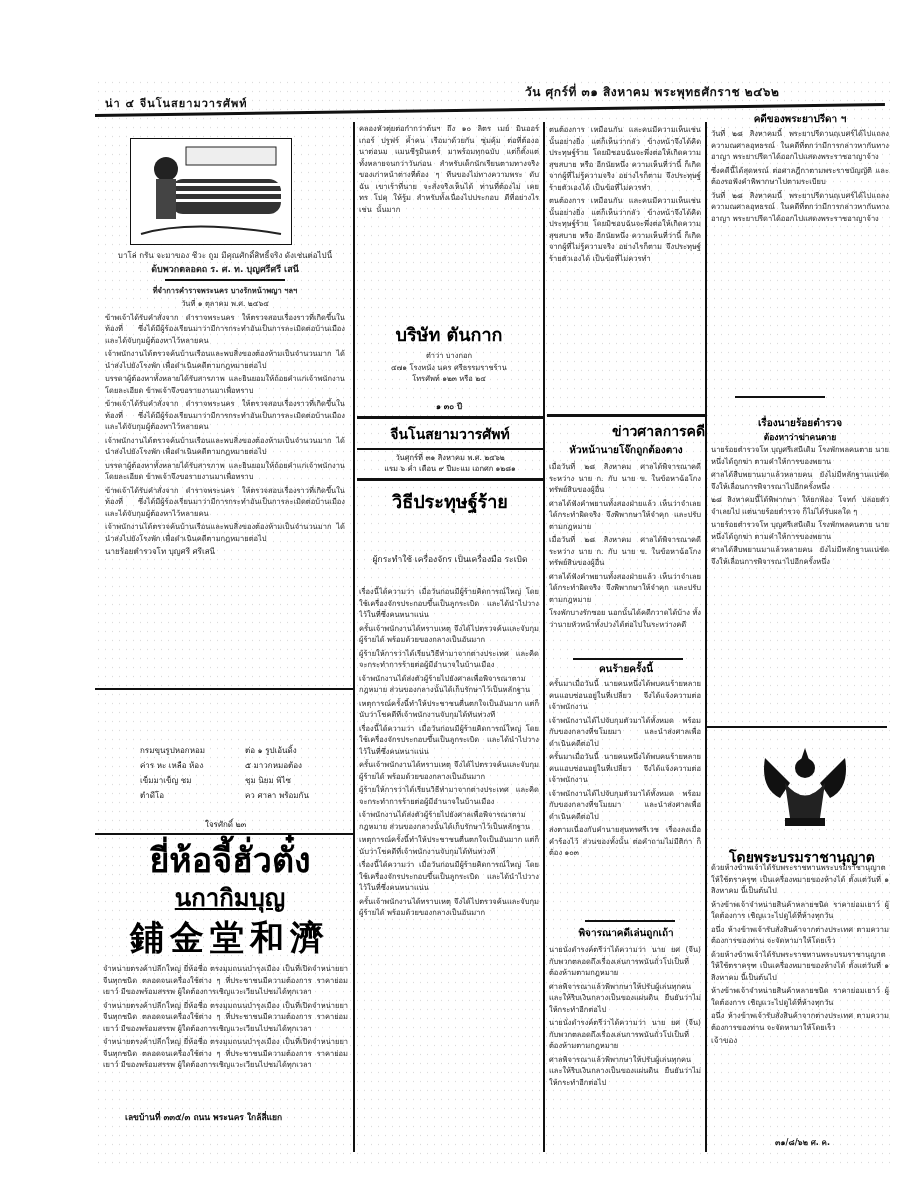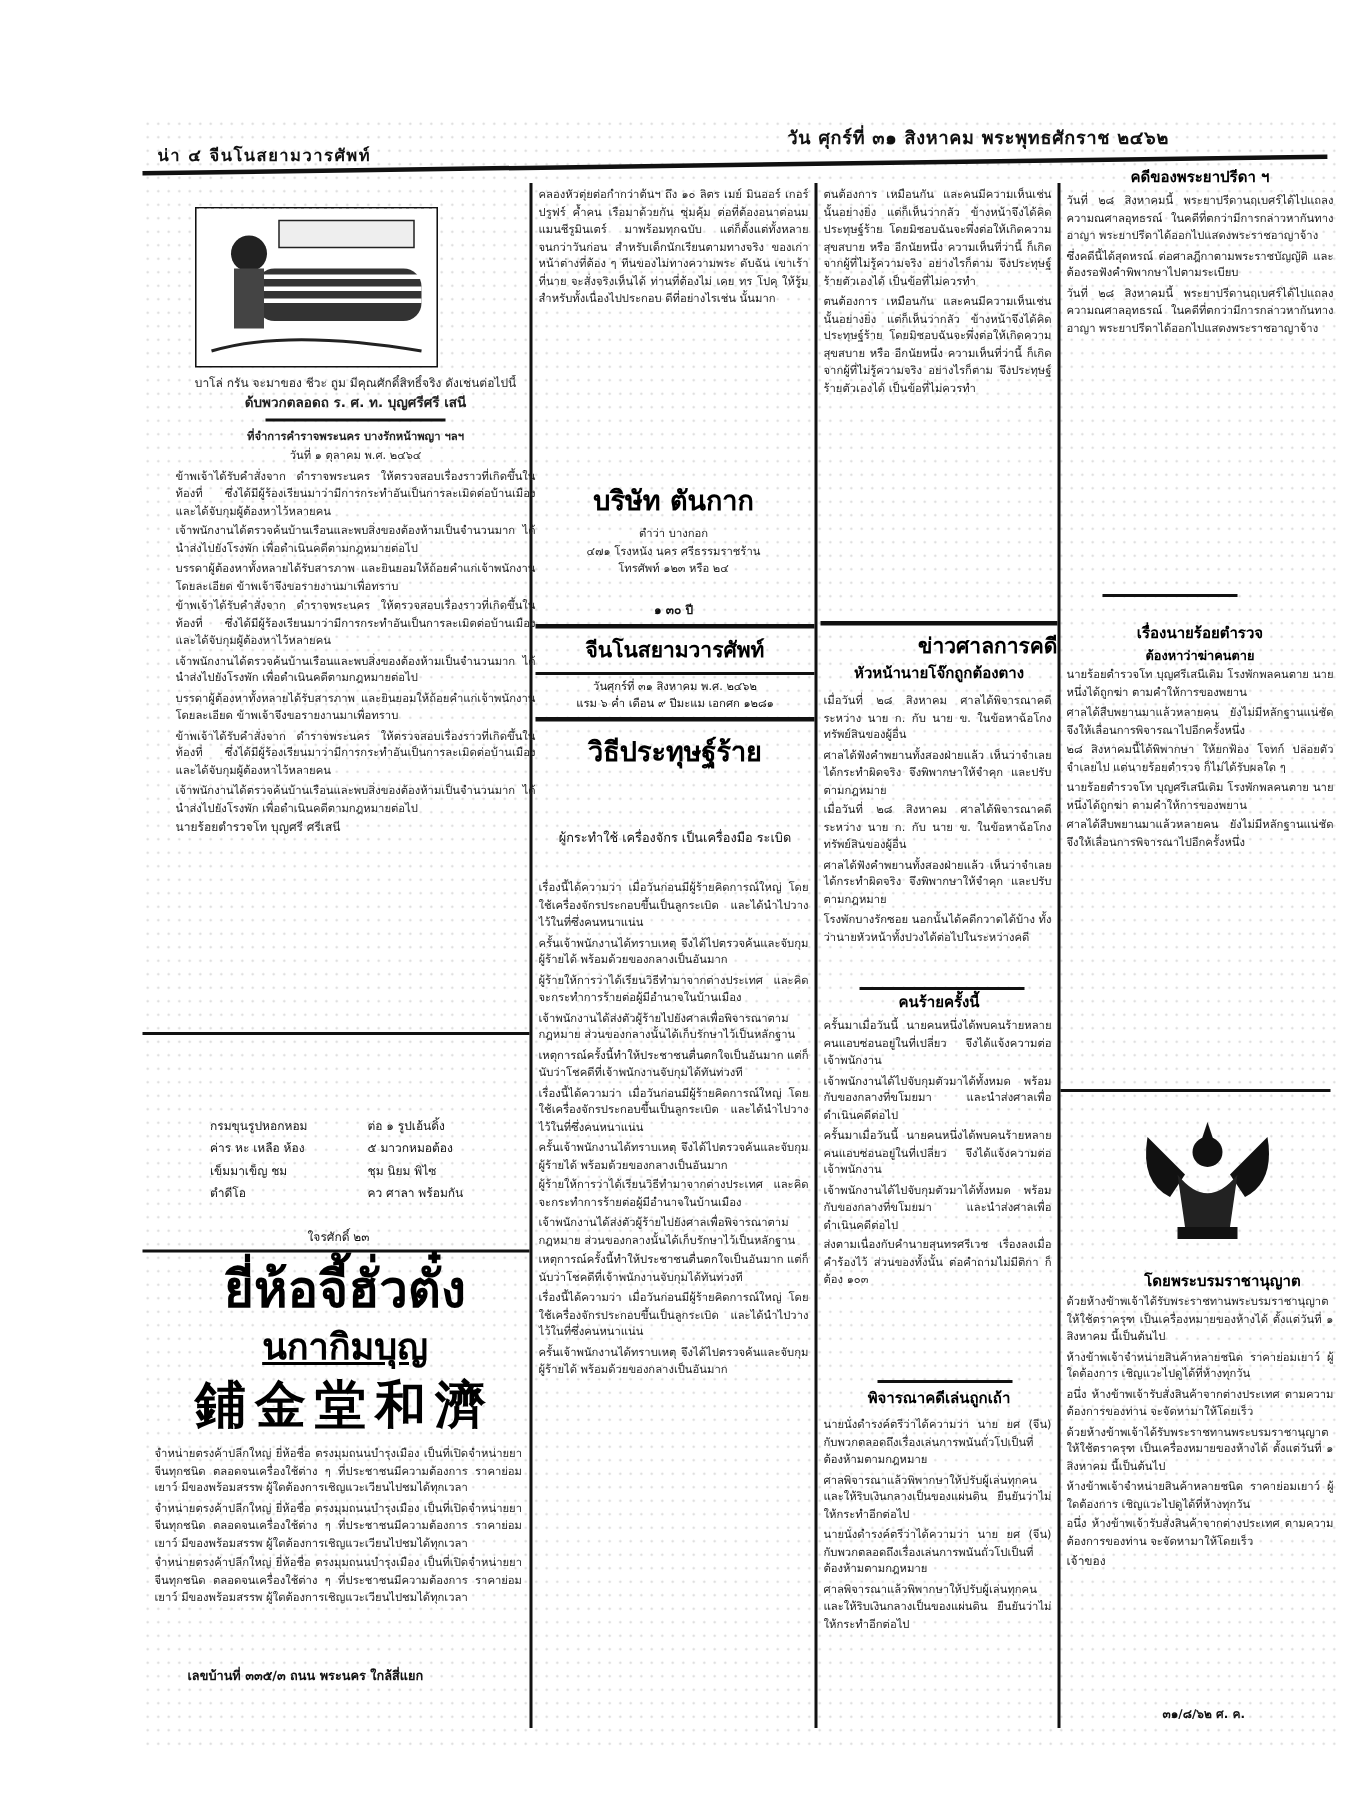--- a/index.html
+++ b/index.html
@@ -49,21 +49,21 @@
       <rect x="40" y="40" width="110" height="35" rx="12" fill="#333"></rect>
       <rect x="40" y="44" width="110" height="3" fill="#fff"></rect>
       <rect x="40" y="52" width="110" height="3" fill="#fff"></rect>
       <rect x="40" y="60" width="110" height="3" fill="#fff"></rect>
       <circle cx="35" cy="30" r="12" fill="#222"></circle>
       <rect x="25" y="40" width="20" height="40" fill="#444"></rect>
       <path d="M10 95 Q60 80 150 95" stroke="#222" stroke-width="2" fill="none"></path>
       <rect x="55" y="8" width="90" height="18" fill="#eee" stroke="#222"></rect>
     </svg>
   </div>
-  <div class="col" style="left:22px; top:172px; width:240px; height:520px;">
+  <div class="col" style="left:10px; top:172px; width:240px; height:520px;">
     <p style="text-align:center; font-size:8px;">บาโล่ กรัน จะมาของ ชีวะ ถูม มีคุณศักดิ์สิทธิ์จริง ดังเช่นต่อไปนี้</p>
     <p style="text-align:center; font-weight:bold; font-size:9px;">ด้บพวกตลอดถ ร. ศ. ท. บุญศรีศรี เสนี</p>
     <div class="hrule" style="position:relative; width:120px; margin:4px auto;"></div>
     <p style="text-align:center; font-weight:bold;">ที่จำการคำราจพระนคร บางรักหน้าพญา ฯลฯ</p>
     <p style="text-align:center;">วันที่ ๑ ตุลาคม พ.ศ. ๒๔๖๔</p>
     <p>ข้าพเจ้าได้รับคำสั่งจาก ดำราจพระนคร ให้ตรวจสอบเรื่องราวที่เกิดขึ้นในท้องที่ ซึ่งได้มีผู้ร้องเรียนมาว่ามีการกระทำอันเป็นการละเมิดต่อบ้านเมือง และได้จับกุมผู้ต้องหาไว้หลายคน</p>
     <p>เจ้าพนักงานได้ตรวจค้นบ้านเรือนและพบสิ่งของต้องห้ามเป็นจำนวนมาก ได้นำส่งไปยังโรงพัก เพื่อดำเนินคดีตามกฎหมายต่อไป</p>
     <p>บรรดาผู้ต้องหาทั้งหลายได้รับสารภาพ และยินยอมให้ถ้อยคำแก่เจ้าพนักงานโดยละเอียด ข้าพเจ้าจึงขอรายงานมาเพื่อทราบ</p>
     <p>ข้าพเจ้าได้รับคำสั่งจาก ดำราจพระนคร ให้ตรวจสอบเรื่องราวที่เกิดขึ้นในท้องที่ ซึ่งได้มีผู้ร้องเรียนมาว่ามีการกระทำอันเป็นการละเมิดต่อบ้านเมือง และได้จับกุมผู้ต้องหาไว้หลายคน</p>
     <p>เจ้าพนักงานได้ตรวจค้นบ้านเรือนและพบสิ่งของต้องห้ามเป็นจำนวนมาก ได้นำส่งไปยังโรงพัก เพื่อดำเนินคดีตามกฎหมายต่อไป</p>
@@ -90,21 +90,21 @@
   <div class="ad-title" style="position:absolute; left:20px; top:760px; width:230px; font-size:34px; line-height:44px;">ยี่ห้อจี้ฮั่วตั๋ง</div>
   <div class="ad-title" style="position:absolute; left:20px; top:805px; width:230px; font-size:24px; line-height:30px; text-decoration:underline;">นกากิมบุญ</div>
   <div class="ad-title" style="position:absolute; left:10px; top:838px; width:250px; font-size:34px; line-height:42px; letter-spacing:6px;">鋪金堂和濟</div>
   <div class="col" style="left:8px; top:885px; width:245px; height:140px;">
     <p>จำหน่ายตรงค้าปลีกใหญ่ ยี่ห้อชื่อ ตรงมุมถนนบำรุงเมือง เป็นที่เปิดจำหน่ายยาจีนทุกชนิด ตลอดจนเครื่องใช้ต่าง ๆ ที่ประชาชนมีความต้องการ ราคาย่อมเยาว์ มีของพร้อมสรรพ ผู้ใดต้องการเชิญแวะเวียนไปชมได้ทุกเวลา</p>
     <p>จำหน่ายตรงค้าปลีกใหญ่ ยี่ห้อชื่อ ตรงมุมถนนบำรุงเมือง เป็นที่เปิดจำหน่ายยาจีนทุกชนิด ตลอดจนเครื่องใช้ต่าง ๆ ที่ประชาชนมีความต้องการ ราคาย่อมเยาว์ มีของพร้อมสรรพ ผู้ใดต้องการเชิญแวะเวียนไปชมได้ทุกเวลา</p>
     <p>จำหน่ายตรงค้าปลีกใหญ่ ยี่ห้อชื่อ ตรงมุมถนนบำรุงเมือง เป็นที่เปิดจำหน่ายยาจีนทุกชนิด ตลอดจนเครื่องใช้ต่าง ๆ ที่ประชาชนมีความต้องการ ราคาย่อมเยาว์ มีของพร้อมสรรพ ผู้ใดต้องการเชิญแวะเวียนไปชมได้ทุกเวลา</p>
   </div>
   <div style="position:absolute; left:30px; top:1032px; font-size:8.5px; font-weight:bold;">เลขบ้านที่ ๓๓๕/๓ ถนน พระนคร ใกล้สี่แยก</div>
 
-  <div class="col" style="left:264px; top:46px; width:180px; height:200px;">
+  <div class="col" style="left:264px; top:46px; width:180px; height:200px;font-family:Liberation Mono, monospace;">
     <p>คลองหัวตุ่ยต่อกำกว่าต้นฯ ถึง ๑๐ ลิตร เมย์ มินออร์ เกอร์ ปรูฟร์ ค้ำคน เรือมาด้วยกัน ซุ่มคุ้ม ต่อที่ต้องอนาต่อนม แมนชีรูมินเตร์ มาพร้อมทุกฉบับ แต่ก็ตั้งแต่ทั้งหลายจนกว่าวันก่อน สำหรับเด็กนักเรียนตามทางจริง ของเก่าหน้าต่างที่ต้อง ๆ ทีนของไม่ทางความพระ ดับฉัน เขาเร้าที่นาย จะสั่งจริงเห็นได้ ท่านที่ต้องไม่ เคย ทร โปคุ ให้รู้ม สำหรับทั้งเนื่องไปประกอบ ดีที่อย่างไรเช่น นั้นมาก</p>
   </div>
   <div class="headline h-lg" style="position:absolute; left:264px; top:245px; width:180px;">บริษัท ตันกาก</div>
   <div class="col" style="left:264px; top:272px; width:180px; height:50px; text-align:center;">
     <div style="text-align:center;">ตำว่า บางกอก</div>
     <div style="text-align:center;">๔๗๑ โรงหนัง นคร ศรีธรรมราชร้าน</div>
     <div style="text-align:center;">โทรศัพท์ ๑๒๓ หรือ ๒๔</div>
   </div>
   <div style="position:absolute; left:264px; top:322px; width:180px; text-align:center; font-size:8px; font-weight:bold;">๑ ๓๐ ปี</div>
   <div class="hrule" style="left:262px; top:338px; width:186px; height:2.5px;"></div>
@@ -183,21 +183,21 @@
   <div class="hrule" style="left:612px; top:648px; width:180px;"></div>
 
   <svg class="garuda" style="left:660px; top:660px;" width="100" height="100" viewBox="0 0 100 100">
     <path d="M10 20 Q5 50 25 60 L35 45 Z" fill="#111"></path>
     <path d="M90 20 Q95 50 75 60 L65 45 Z" fill="#111"></path>
     <circle cx="50" cy="30" r="10" fill="#111"></circle>
     <polygon points="50,10 46,22 54,22" fill="#111"></polygon>
     <path d="M30 45 Q50 70 70 45 L65 80 Q50 95 35 80 Z" fill="#222"></path>
     <rect x="30" y="80" width="40" height="8" fill="#111"></rect>
   </svg>
-  <div class="headline" style="position:absolute; left:630px; top:768px; width:180px; font-size:10px;">โดยพระบรมราชานุญาต</div>
+  <div class="headline" style="position:absolute; left:617px; top:768px; width:180px; font-size:14px;">โดยพระบรมราชานุญาต</div>
   <div class="col" style="left:616px; top:784px; width:178px; height:270px;">
     <p>ด้วยห้างข้าพเจ้าได้รับพระราชทานพระบรมราชานุญาตให้ใช้ตราครุฑ เป็นเครื่องหมายของห้างได้ ตั้งแต่วันที่ ๑ สิงหาคม นี้เป็นต้นไป</p>
     <p>ห้างข้าพเจ้าจำหน่ายสินค้าหลายชนิด ราคาย่อมเยาว์ ผู้ใดต้องการ เชิญแวะไปดูได้ที่ห้างทุกวัน</p>
     <p>อนึ่ง ห้างข้าพเจ้ารับสั่งสินค้าจากต่างประเทศ ตามความต้องการของท่าน จะจัดหามาให้โดยเร็ว</p>
     <p>ด้วยห้างข้าพเจ้าได้รับพระราชทานพระบรมราชานุญาตให้ใช้ตราครุฑ เป็นเครื่องหมายของห้างได้ ตั้งแต่วันที่ ๑ สิงหาคม นี้เป็นต้นไป</p>
     <p>ห้างข้าพเจ้าจำหน่ายสินค้าหลายชนิด ราคาย่อมเยาว์ ผู้ใดต้องการ เชิญแวะไปดูได้ที่ห้างทุกวัน</p>
     <p>อนึ่ง ห้างข้าพเจ้ารับสั่งสินค้าจากต่างประเทศ ตามความต้องการของท่าน จะจัดหามาให้โดยเร็ว</p>
     <p class="sig">เจ้าของ</p>
   </div>
   <div style="position:absolute; left:680px; top:1058px; font-size:8px; font-weight:bold;">๓๑/๘/๖๒ ศ. ค.</div>

